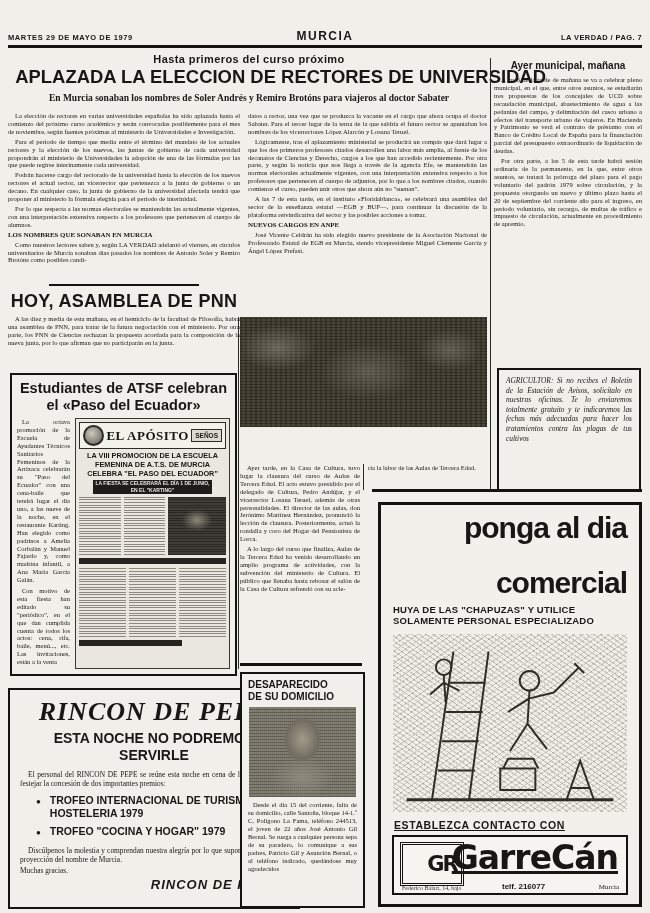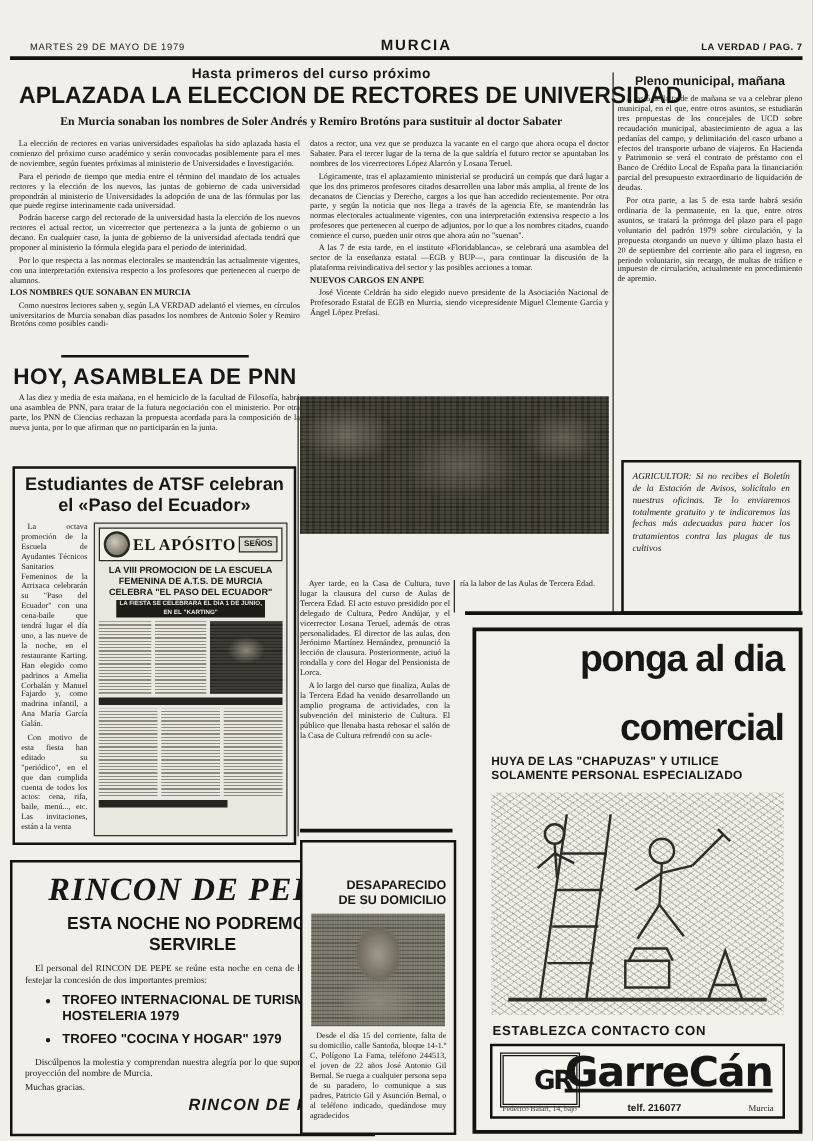--- a/index.html
+++ b/index.html
@@ -7,21 +7,21 @@
         font-family:"Liberation Serif",serif;overflow:hidden;}
   .abs{position:absolute;}
   .jt{text-align:justify;}
   .bt{font-size:6.6px;line-height:7.9px;}
   .bt p{margin:0 0 2px 0;text-indent:7px;}
   .bsub{font-weight:bold;font-size:6.9px;text-indent:0 !important;margin:1px 0 1px 0;}
   
   .hdr{left:8px;right:8px;top:29px;display:flex;align-items:baseline;
        font-family:"Liberation Sans",sans-serif;}
   .hdr>div{flex:1;}
-  .hdr-date{font-weight:normal;font-size:7.5px;letter-spacing:.6px;margin-left:16px;}
+  .hdr-date{font-weight:bold;font-size:7.5px;letter-spacing:.6px;}
   .hdr-sec{font-weight:bold;font-size:12px;letter-spacing:1.5px;text-align:center;}
   .hdr-page{font-weight:bold;font-size:7.5px;text-align:right;letter-spacing:.4px;}
   .hdr-rule{left:8px;right:8px;top:45px;height:3px;background:#131311;}
   
   .kicker{left:8px;width:482px;top:53px;text-align:center;
           font:bold 11px "Liberation Sans",sans-serif;letter-spacing:.4px;}
   .h-main{left:8px;width:482px;top:66px;text-align:center;white-space:nowrap;
           font:bold 19px "Liberation Sans",sans-serif;transform:scaleX(.97);transform-origin:center;}
   .subhead{left:8px;width:482px;top:92px;text-align:center;
            font:bold 9.5px/12px "Liberation Serif",serif;}
@@ -76,21 +76,21 @@
      repeating-linear-gradient(0deg,rgba(0,0,0,.28) 0 1px,transparent 1px 3px),#494539;}
   .cl-h{left:240px;top:431px;width:247px;text-align:center;
         font:bold 12.5px/15px "DejaVu Serif",serif;}
   .cl-col1{left:240px;top:464px;width:120px;height:196px;overflow:hidden;}
   .cl-col2{left:368px;top:464px;width:118px;height:24px;overflow:hidden;}
   .cl-vr{left:363px;top:464px;width:1px;height:26px;background:#2a2925;}
   .cl-rule{left:240px;top:663px;width:122px;height:3px;background:#131311;}
   
   .desap{left:240px;top:672px;width:125px;height:236px;border:2px solid #131311;box-sizing:border-box;
          padding:5px 6px;background:#f0efe9;overflow:hidden;}
-  .de-t{font:bold 10px/12px "Liberation Sans",sans-serif;text-align:right;margin-top:24px;}
+  .de-t{font:bold 10px/12px "Liberation Sans",sans-serif;text-align:left;}
   .de-photo{height:90px;margin:4px 1px;background:
      radial-gradient(26px 32px at 50% 36%,#a19a8b,#716c60 62%,transparent 72%),
      radial-gradient(40px 26px at 50% 78%,#8d897c,transparent 80%),
      repeating-linear-gradient(0deg,rgba(0,0,0,.25) 0 1px,transparent 1px 3px),
      repeating-linear-gradient(90deg,rgba(255,255,255,.07) 0 1px,transparent 1px 2px),#7b776b;}
   .de-b{font-size:6.5px;line-height:8px;text-align:justify;text-indent:5px;}
   
   .muni{left:494px;top:60px;width:148px;height:306px;overflow:hidden;}
   .mu-kick{font:bold 10px "Liberation Sans",sans-serif;text-align:center;margin-bottom:2px;}
   .mu-h{font:bold 15px/18px "Liberation Sans",sans-serif;text-align:center;letter-spacing:.2px;}
@@ -105,21 +105,21 @@
   
   .ponga{left:378px;top:502px;width:264px;height:405px;border:3px solid #131311;box-sizing:border-box;
          background:#f1f0ea;overflow:hidden;}
   .po-h{font:bold 30px/27.5px "Liberation Sans",sans-serif;text-align:right;
         padding:9px 12px 0 0;letter-spacing:-1px;}
   .po-sub{font:bold 9.5px/11.5px "Liberation Sans",sans-serif;margin:7px 0 0 12px;letter-spacing:.2px;}
   .engraving{margin:7px 12px;height:178px;position:relative;background:
      repeating-linear-gradient(35deg,rgba(45,43,38,.22) 0 1px,transparent 1px 4px),
      repeating-linear-gradient(-35deg,rgba(45,43,38,.18) 0 1px,transparent 1px 5px),#efeee7;}
   .engraving svg{position:absolute;inset:0;}
-  .po-contact{font:bold 10.5px "Liberation Sans",sans-serif;margin:3px 0 4px 13px;letter-spacing:.6px;}
+  .po-contact{font:bold 10.5px "Liberation Sans",sans-serif;margin:3px 0 4px 13px;letter-spacing:.6px;text-decoration:underline;}
   .gbox{border:2px solid #131311;margin:0 11px;height:56px;position:relative;background:#f5f4ee;}
   .glogo{position:absolute;left:6px;top:5px;width:38px;height:38px;border:3px double #131311;
          display:flex;align-items:center;justify-content:center;
          font:bold 21px "DejaVu Sans",sans-serif;letter-spacing:-2px;padding-left:20px;}
   .gbrand{position:absolute;right:8px;top:-2px;font:bold 33px/46px "DejaVu Sans",sans-serif;letter-spacing:-1px;text-decoration:underline;}
   .gaddr{position:absolute;left:8px;bottom:2px;font-size:6px;color:#35332e;}
   .gphone{position:absolute;left:108px;bottom:2px;font:bold 8px "Liberation Sans",sans-serif;}
   .gcity{position:absolute;right:7px;bottom:2px;font-size:7px;}
 </style>
 </head>
@@ -129,21 +129,21 @@
 
   <div class="abs hdr">
     <div class="hdr-date">MARTES 29 DE MAYO DE 1979</div>
     <div class="hdr-sec">MURCIA</div>
     <div class="hdr-page">LA VERDAD / PAG. 7</div>
   </div>
   <div class="abs hdr-rule"></div>
 
   <div class="abs kicker">Hasta primeros del curso próximo</div>
   <div class="abs h-main">APLAZADA LA ELECCION DE RECTORES DE UNIVERSIDAD</div>
-  <div class="abs subhead">En Murcia sonaban los nombres de Soler Andrés y Remiro Brotóns para sustituir al doctor Sabater</div>
+  <div class="abs subhead">En Murcia sonaban los nombres de Soler Andrés y Remiro Brotóns para viajeros al doctor Sabater</div>
 
   <div class="abs col1 bt jt">
     <p>La elección de rectores en varias universidades españolas ha sido aplazada hasta el comienzo del próximo curso académico y serán convocadas posiblemente para el mes de noviembre, según fuentes próximas al ministerio de Universidades e Investigación.</p>
     <p>Para el periodo de tiempo que media entre el término del mandato de los actuales rectores y la elección de los nuevos, las juntas de gobierno de cada universidad propondrán al ministerio de Universidades la adopción de una de las fórmulas por las que puede regirse interinamente cada universidad.</p>
     <p>Podrán hacerse cargo del rectorado de la universidad hasta la elección de los nuevos rectores el actual rector, un vicerrector que pertenezca a la junta de gobierno o un decano. En cualquier caso, la junta de gobierno de la universidad afectada tendrá que proponer al ministerio la fórmula elegida para el periodo de interinidad.</p>
     <p>Por lo que respecta a las normas electorales se mantendrán las actualmente vigentes, con una interpretación extensiva respecto a los profesores que pertenecen al cuerpo de alumnos.</p>
     <p class="bsub">LOS NOMBRES QUE SONABAN EN MURCIA</p>
     <p>Como nuestros lectores saben y, según LA VERDAD adelantó el viernes, en círculos universitarios de Murcia sonaban días pasados los nombres de Antonio Soler y Remiro Brotóns como posibles candi-</p>
   </div>
 
@@ -234,21 +234,21 @@
   <div class="abs desap">
     <div class="de-t">
       <span>DESAPARECIDO</span><br>
       <span>DE SU DOMICILIO</span>
     </div>
     <div class="de-photo"></div>
     <div class="de-b">Desde el día 15 del corriente, falta de su domicilio, calle Santoña, bloque 14-1.º C, Polígono La Fama, teléfono 244513, el joven de 22 años José Antonio Gil Bernal. Se ruega a cualquier persona sepa de su paradero, lo comunique a sus padres, Patricio Gil y Asunción Bernal, o al teléfono indicado, quedándose muy agradecidos</div>
   </div>
 
   <div class="abs muni">
-    <div class="mu-kick">Pleno municipal, mañana</div>
+    <div class="mu-kick">Ayer municipal, mañana</div>
     <div class="mu-body">
       <p>A las 6 de la tarde de mañana se va a celebrar pleno municipal, en el que, entre otros asuntos, se estudiarán tres propuestas de los concejales de UCD sobre recaudación municipal, abastecimiento de agua a las pedanías del campo, y delimitación del casco urbano a efectos del transporte urbano de viajeros. En Hacienda y Patrimonio se verá el contrato de préstamo con el Banco de Crédito Local de España para la financiación parcial del presupuesto extraordinario de liquidación de deudas.</p>
       <p>Por otra parte, a las 5 de esta tarde habrá sesión ordinaria de la permanente, en la que, entre otros asuntos, se tratará la prórroga del plazo para el pago voluntario del padrón 1979 sobre circulación, y la propuesta otorgando un nuevo y último plazo hasta el 20 de septiembre del corriente año para el ingreso, en periodo voluntario, sin recargo, de multas de tráfico e impuesto de circulación, actualmente en procedimiento de apremio.</p>
     </div>
   </div>
 
   <div class="abs agri">AGRICULTOR: Si no recibes el Boletín de la Estación de Avisos, solicítalo en nuestras oficinas. Te lo enviaremos totalmente gratuito y te indicaremos las fechas más adecuadas para hacer los tratamientos contra las plagas de tus cultivos</div>
 
   <div class="abs vr1"></div>
   <div class="abs vr2"></div>

